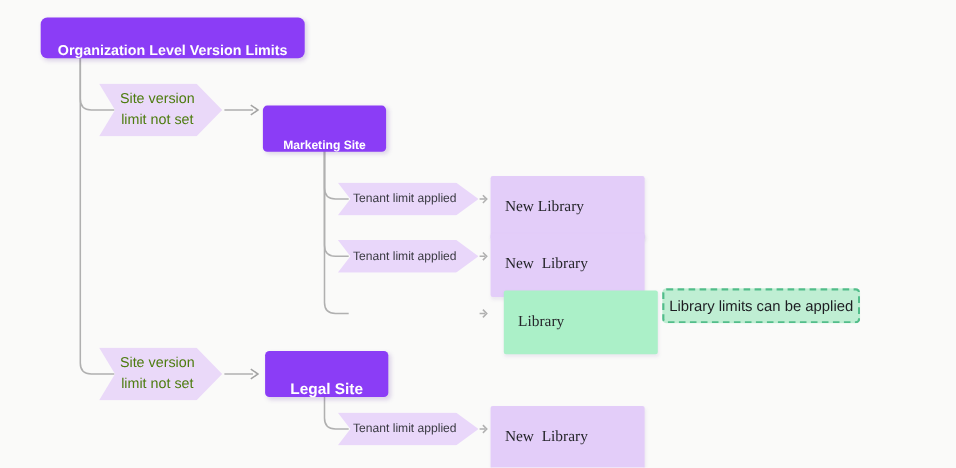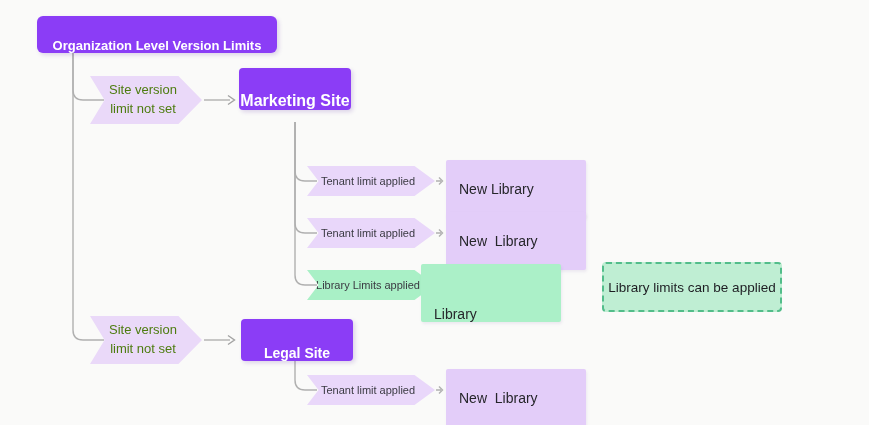--- a/index.html
+++ b/index.html
@@ -14,21 +14,21 @@
   .node{position:absolute;box-sizing:border-box;display:flex;align-items:center;}
 
   
   .purple-box{
     background:#8b3df6;color:#ffffff;font-weight:bold;
     justify-content:center;text-align:center;
     box-shadow:2px 2px 4px rgba(90,40,160,0.18);
     align-items:flex-end;
   }
   .org-box{left:37px;top:16px;width:240px;height:37px;border-radius:6px;font-size:13px;}
-  .marketing-box{left:239px;top:68px;width:112px;height:42px;border-radius:4px;font-size:16px;}
+  .marketing-box{left:239px;top:96px;width:112px;height:42px;border-radius:4px;font-size:11px;}
   .legal-box{left:241px;top:319px;width:112px;height:42px;border-radius:4px;font-size:14px;}
 
   
   .chevron-big{
     width:112px;height:48px;background:#ead9f9;color:#4d7c0f;
     clip-path:polygon(0% 0%, 79% 0%, 100% 50%, 79% 100%, 0% 100%, 13% 50%);
     font-size:13px;line-height:1.45;justify-content:center;text-align:center;
     flex-direction:column;padding-left:8px;padding-right:14px;
   }
   .chev-site-1{left:90px;top:76px;}
@@ -44,32 +44,32 @@
   .chevron-purple{background:#e9d7fa;text-align:right;}
   .chevron-green{background:#a9f0c6;}
   .chev-tenant-1{left:307px;top:166px;}
   .chev-tenant-2{left:307px;top:218px;}
   .chev-library{left:307px;top:270px;}
   .chev-tenant-3{left:307px;top:375px;}
 
   
   .result-box{
     width:140px;height:58px;border-radius:2px;font-size:14px;color:#26262b;
-    padding-left:13px;box-shadow:1px 2px 3px rgba(120,90,170,0.10);
+    padding-left:13px;box-shadow:1px 2px 3px rgba(120,90,170,0.10);font-family:Liberation Serif, serif;
   }
   .result-purple{background:#e3cdf9;}
   .result-green{background:#abf0c8;}
   .box-newlib-1{left:446px;top:160px;}
   .box-newlib-2{left:446px;top:212px;}
-  .box-library{left:421px;top:264px;align-items:flex-end;}
+  .box-library{left:458px;top:264px;}
   .box-newlib-3{left:446px;top:369px;}
 
   
   .note-box{
-    left:602px;top:262px;width:180px;height:50px;
+    left:602px;top:262px;width:180px;height:32px;
     background:#bfeed3;border:2px dashed #52bd8a;border-radius:4px;
     font-size:13.5px;color:#1d1d22;justify-content:center;text-align:center;
   }
 
   .label{white-space:pre;}
 </style>
 </head>
 <body>
 
 <div class="stage">
@@ -118,23 +118,20 @@
     <span class="label">New Library</span>
   </div>
 
   <div class="node chevron-small chevron-purple chev-tenant-2">
     <span class="label">Tenant limit applied</span>
   </div>
   <div class="node result-box result-purple box-newlib-2">
     <span class="label">New  Library</span>
   </div>
 
-  <div class="node chevron-small chevron-green chev-library">
-    <span class="label">Library Limits applied</span>
-  </div>
   <div class="node result-box result-green box-library">
     <span class="label">Library</span>
   </div>
 
   <div class="node note-box">
     <span class="label">Library limits can be applied</span>
   </div>
 
   <div class="node chevron-big chev-site-2">
     <span class="label">Site version</span>

